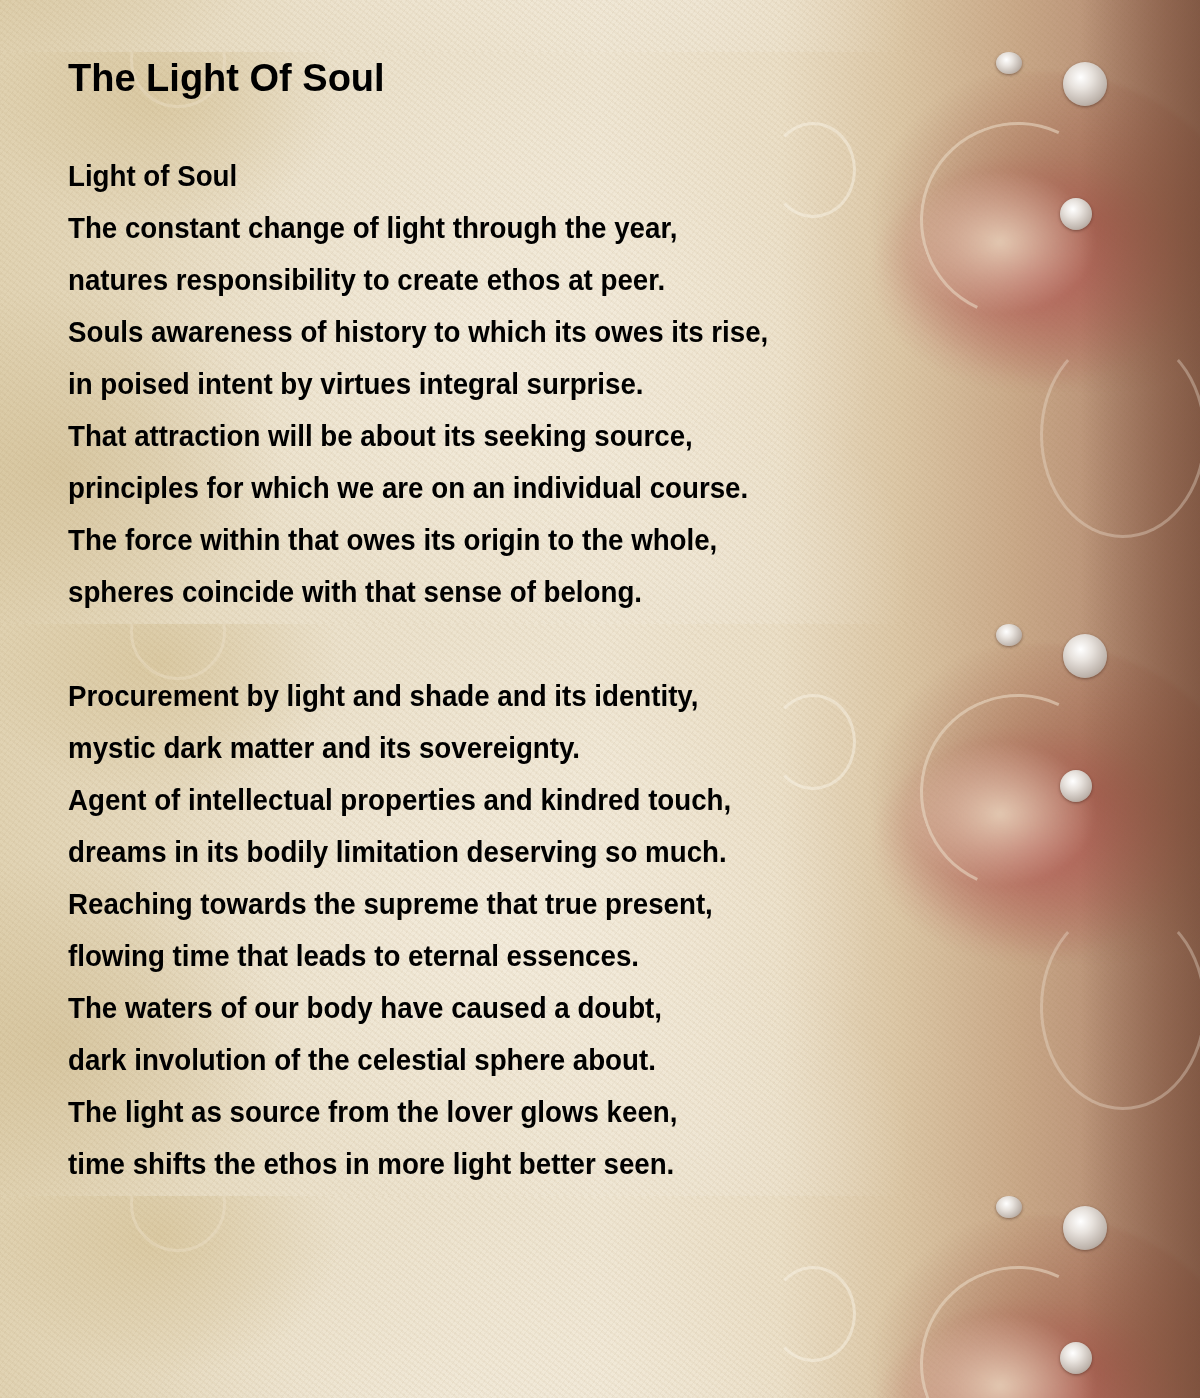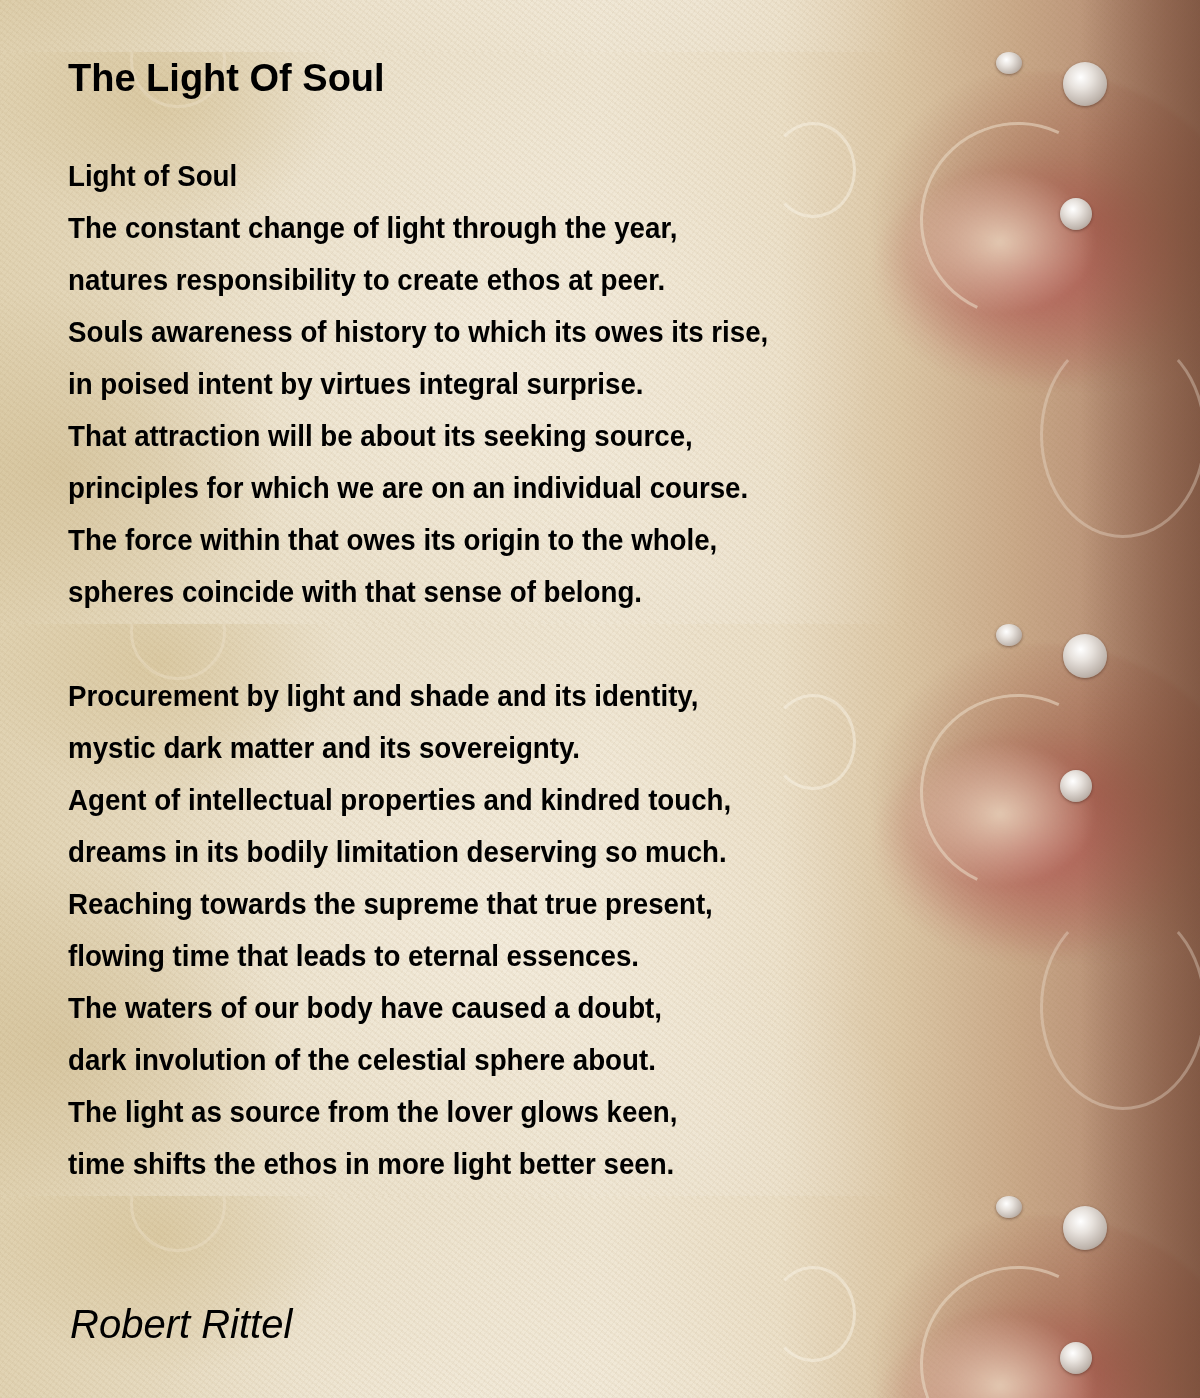--- a/index.html
+++ b/index.html
@@ -223,14 +223,13 @@
     <li>The constant change of light through the year,</li>
     <li>natures responsibility to create ethos at peer.</li>
     <li>Souls awareness of history to which its owes its rise,</li>
     <li>in poised intent by virtues integral surprise.</li>
     <li>That attraction will be about its seeking source,</li>
     <li>principles for which we are on an individual course.</li>
     <li>The force within that owes its origin to the whole,</li>
     <li>spheres coincide with that sense of belong.</li>
   </ul>
 
-  <p class="author">Robert Rittel</p>
 </div>
 
 </body></html>

